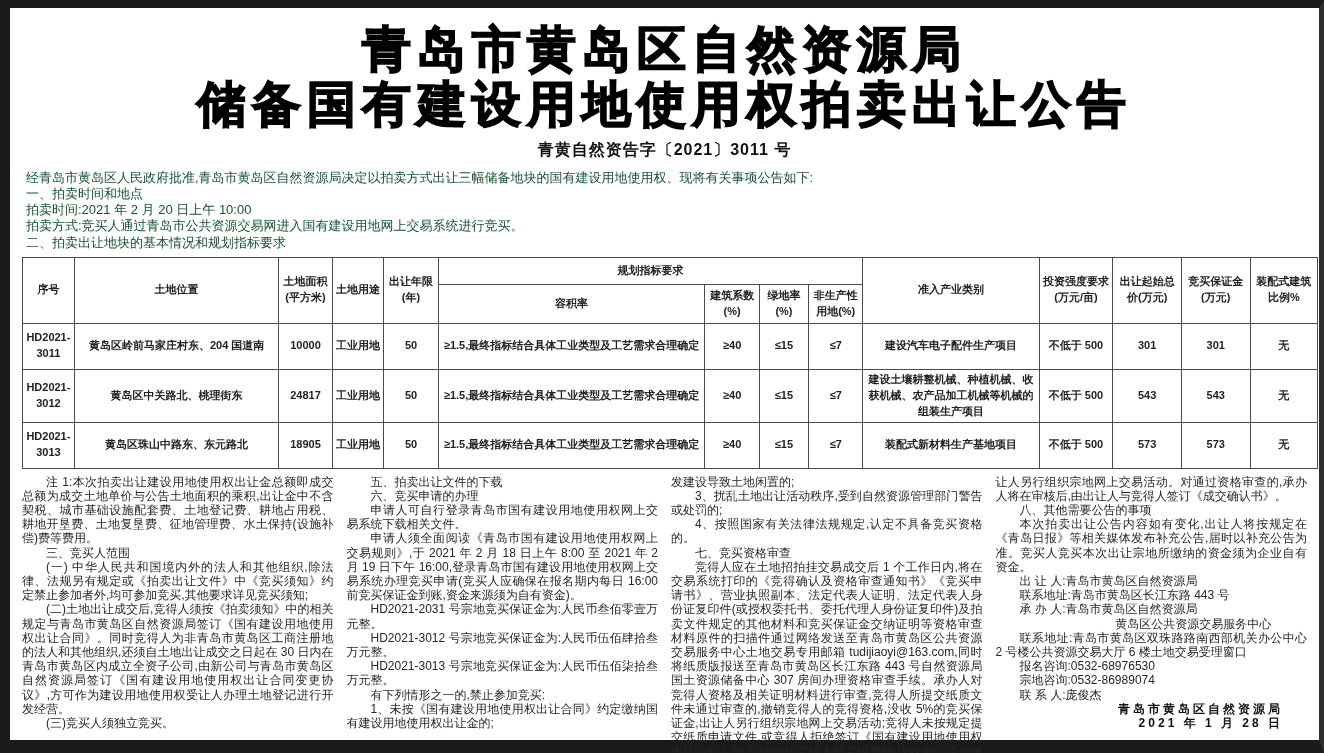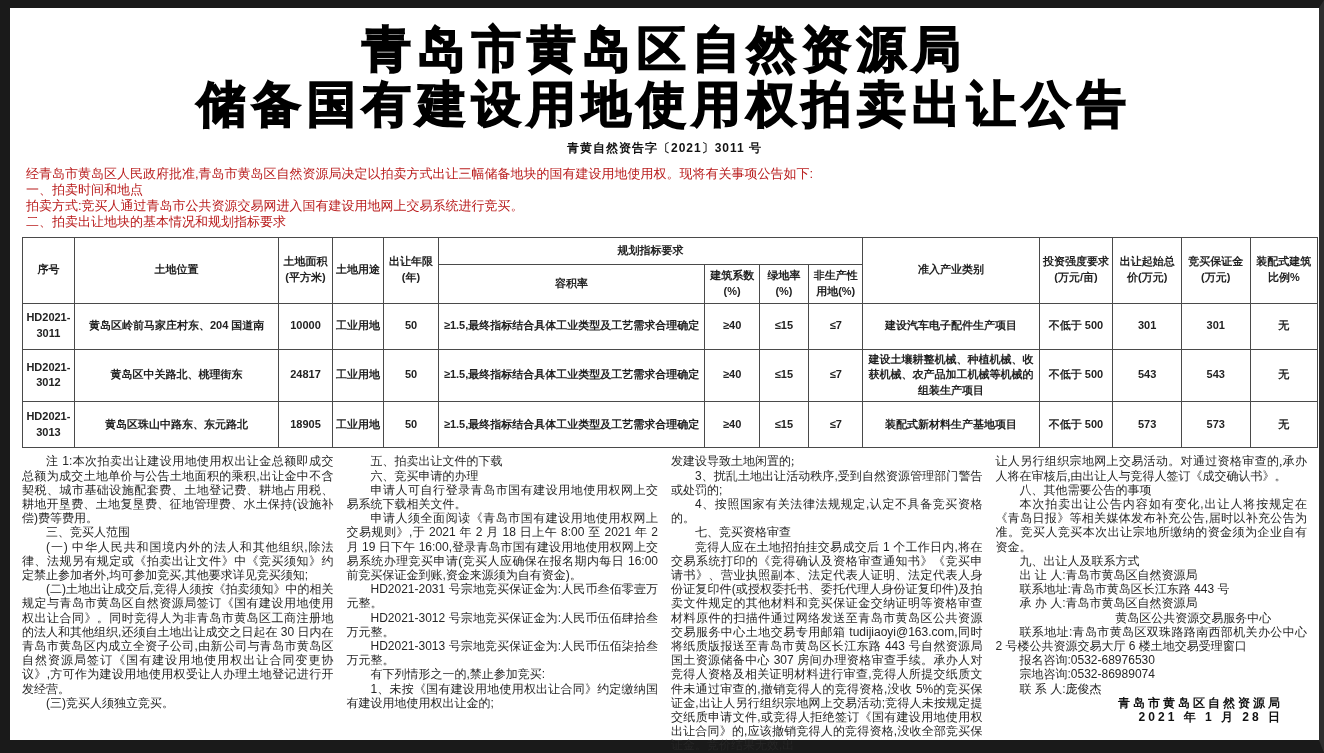--- a/index.html
+++ b/index.html
@@ -16,61 +16,62 @@
     border-right:5px solid #2e2e2e;
     padding:8px 12px 0 12px;
   }
   .title {
     text-align:center; font-weight:900; color:#000;
     font-size:49px; line-height:1.13; letter-spacing:6px;
     -webkit-text-stroke:1.6px #000;
     margin-top:6px;
   }
   .doc-number {
-    text-align:center; font-weight:700; font-size:12px; color:#111;
+    text-align:center; font-weight:700; font-size:16px; color:#111;
     margin-top:7px; letter-spacing:1px;
   }
-  .intro { margin-top:9px; padding-left:4px; font-size:13px; line-height:16.2px; color:#b91c1c; }
+  .intro { margin-top:9px; padding-left:4px; font-size:13px; line-height:16.2px; color:#14532d; }
   .intro p { margin:0; }
   table.land {
     margin-top:6px; width:1296px; border-collapse:collapse; table-layout:fixed;
     font-size:11px; color:#222;
   }
   table.land th, table.land td {
     border:1px solid #4a4a4a; text-align:center; vertical-align:middle;
     padding:2px 3px; line-height:1.45; font-weight:bold; word-break:break-all;
   }
   thead tr.h1 th { height:22px; }
   thead tr.h2 th { height:34px; }
   tbody tr { height:46px; }
   .columns {
     display:flex; gap:13px; margin-top:6px; height:300px; overflow:hidden;
     font-size:12px; line-height:14.2px; color:#262626;
   }
   .bcol { flex:1; min-width:0; }
   .para { margin:0; text-indent:2em; text-align:justify; }
-  .para.flush { text-indent:0;font-family:Liberation Serif, serif; }
+  .para.flush { text-indent:0; }
   .para.indent2 { text-indent:7em; text-align:center; }
   .para.sign { text-indent:0; text-align:right; font-weight:700; letter-spacing:3px; padding-right:24px; color:#111; }
 </style>
 </head>
 <body>
 
 <div class="page">
 
   <div class="title">
     <div>青岛市黄岛区自然资源局</div>
     <div>储备国有建设用地使用权拍卖出让公告</div>
   </div>
 
   <div class="doc-number">青黄自然资告字〔2021〕3011 号</div>
 
   <div class="intro">
     <p>经青岛市黄岛区人民政府批准,青岛市黄岛区自然资源局决定以拍卖方式出让三幅储备地块的国有建设用地使用权。现将有关事项公告如下:</p>
     <p>一、拍卖时间和地点</p>
+    <p>拍卖时间:2021 年 2 月 20 日上午 10:00</p>
     <p>拍卖方式:竞买人通过青岛市公共资源交易网进入国有建设用地网上交易系统进行竞买。</p>
     <p>二、拍卖出让地块的基本情况和规划指标要求</p>
   </div>
 
   <table class="land">
     <colgroup>
       <col style="width:4%">
         <col style="width:15.8%">
         <col style="width:4.1%">
         <col style="width:4%">
@@ -181,21 +182,20 @@
         <p class="para flush">发建设导致土地闲置的;</p>
         <p class="para">3、扰乱土地出让活动秩序,受到自然资源管理部门警告或处罚的;</p>
         <p class="para">4、按照国家有关法律法规规定,认定不具备竞买资格的。</p>
         <p class="para">七、竞买资格审查</p>
         <p class="para">竞得人应在土地招拍挂交易成交后 1 个工作日内,将在交易系统打印的《竞得确认及资格审查通知书》《竞买申请书》、营业执照副本、法定代表人证明、法定代表人身份证复印件(或授权委托书、委托代理人身份证复印件)及拍卖文件规定的其他材料和竞买保证金交纳证明等资格审查材料原件的扫描件通过网络发送至青岛市黄岛区公共资源交易服务中心土地交易专用邮箱 tudijiaoyi@163.com,同时将纸质版报送至青岛市黄岛区长江东路 443 号自然资源局国土资源储备中心 307 房间办理资格审查手续。承办人对竞得人资格及相关证明材料进行审查,竞得人所提交纸质文件未通过审查的,撤销竞得人的竞得资格,没收 5%的竞买保证金,出让人另行组织宗地网上交易活动;竞得人未按规定提交纸质申请文件,或竞得人拒绝签订《国有建设用地使用权出让合同》的,应该撤销竞得人的竞得资格,没收全部竞买保证金。竞价结果无效,出</p>
       </div>
     <div class="bcol">
         <p class="para flush">让人另行组织宗地网上交易活动。对通过资格审查的,承办人将在审核后,由出让人与竞得人签订《成交确认书》。</p>
         <p class="para">八、其他需要公告的事项</p>
         <p class="para">本次拍卖出让公告内容如有变化,出让人将按规定在《青岛日报》等相关媒体发布补充公告,届时以补充公告为准。竞买人竞买本次出让宗地所缴纳的资金须为企业自有资金。</p>
-        <p class="para">九、出让人及联系方式</p>
         <p class="para">出 让 人:青岛市黄岛区自然资源局</p>
         <p class="para">联系地址:青岛市黄岛区长江东路 443 号</p>
         <p class="para">承 办 人:青岛市黄岛区自然资源局</p>
         <p class="para indent2">黄岛区公共资源交易服务中心</p>
         <p class="para">联系地址:青岛市黄岛区双珠路路南西部机关办公中心 2 号楼公共资源交易大厅 6 楼土地交易受理窗口</p>
         <p class="para">报名咨询:0532-68976530</p>
         <p class="para">宗地咨询:0532-86989074</p>
         <p class="para">联 系 人:庞俊杰</p>
         <p class="para sign">青岛市黄岛区自然资源局</p>
         <p class="para sign">2021 年 1 月 28 日</p>

